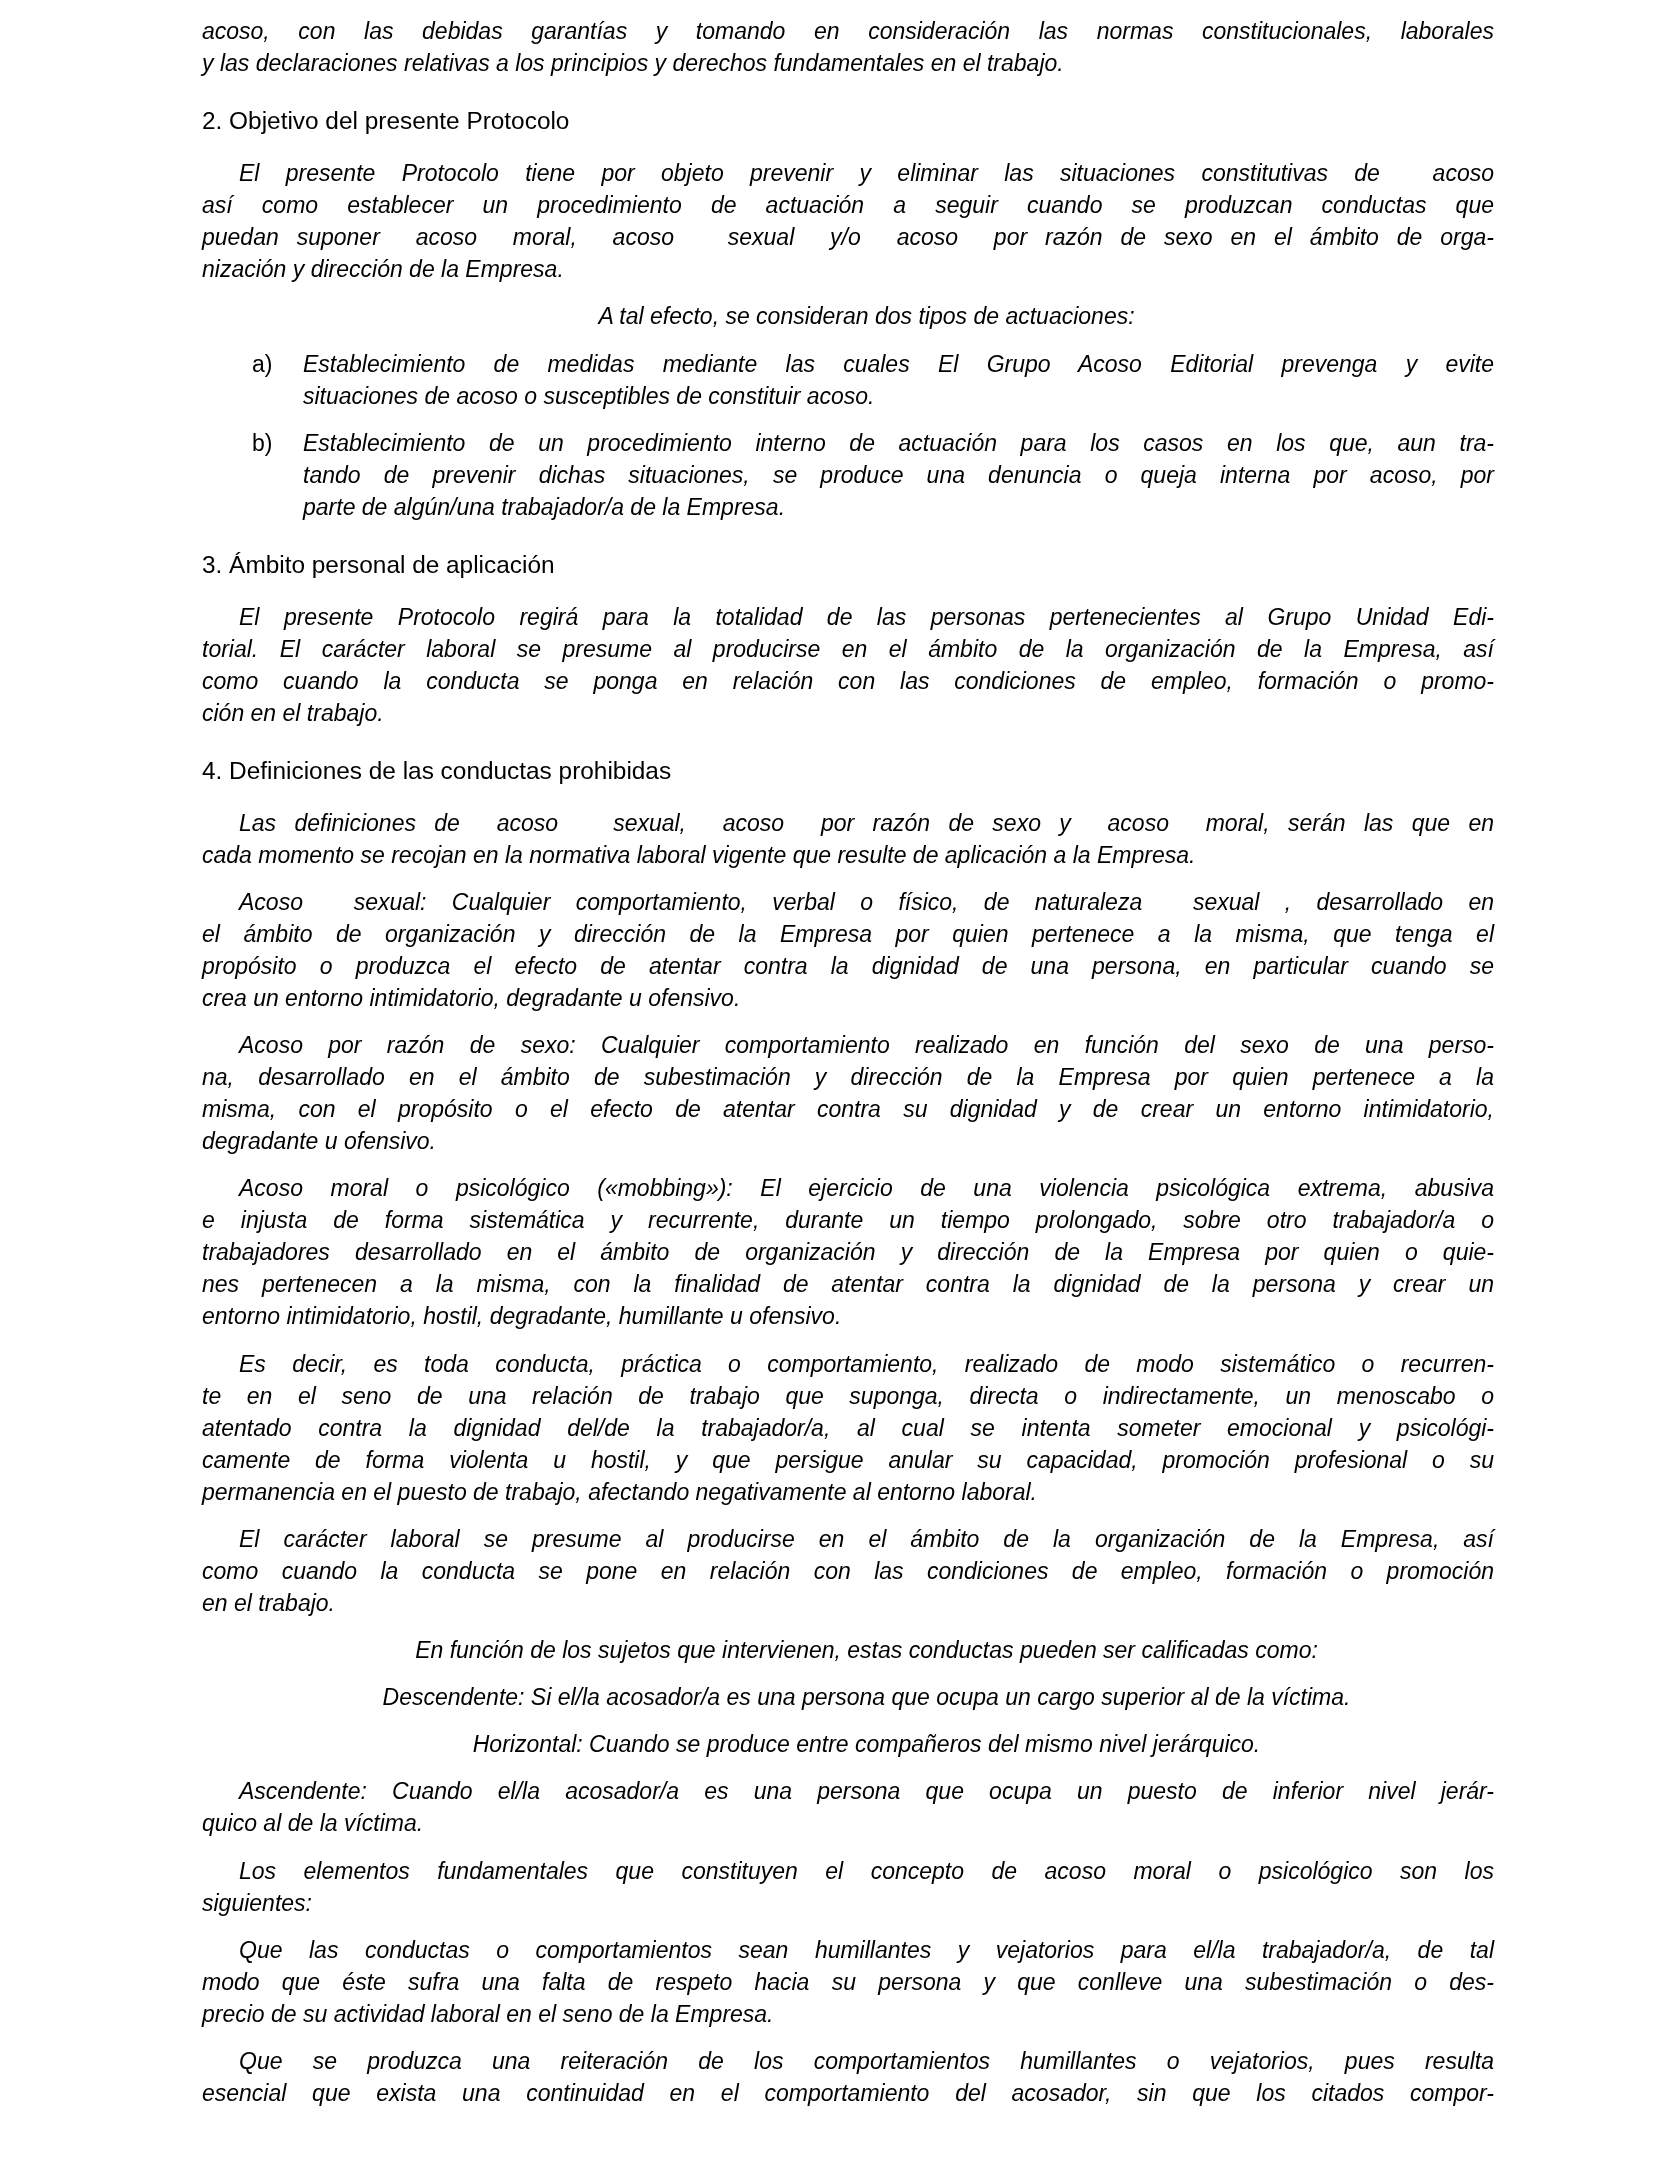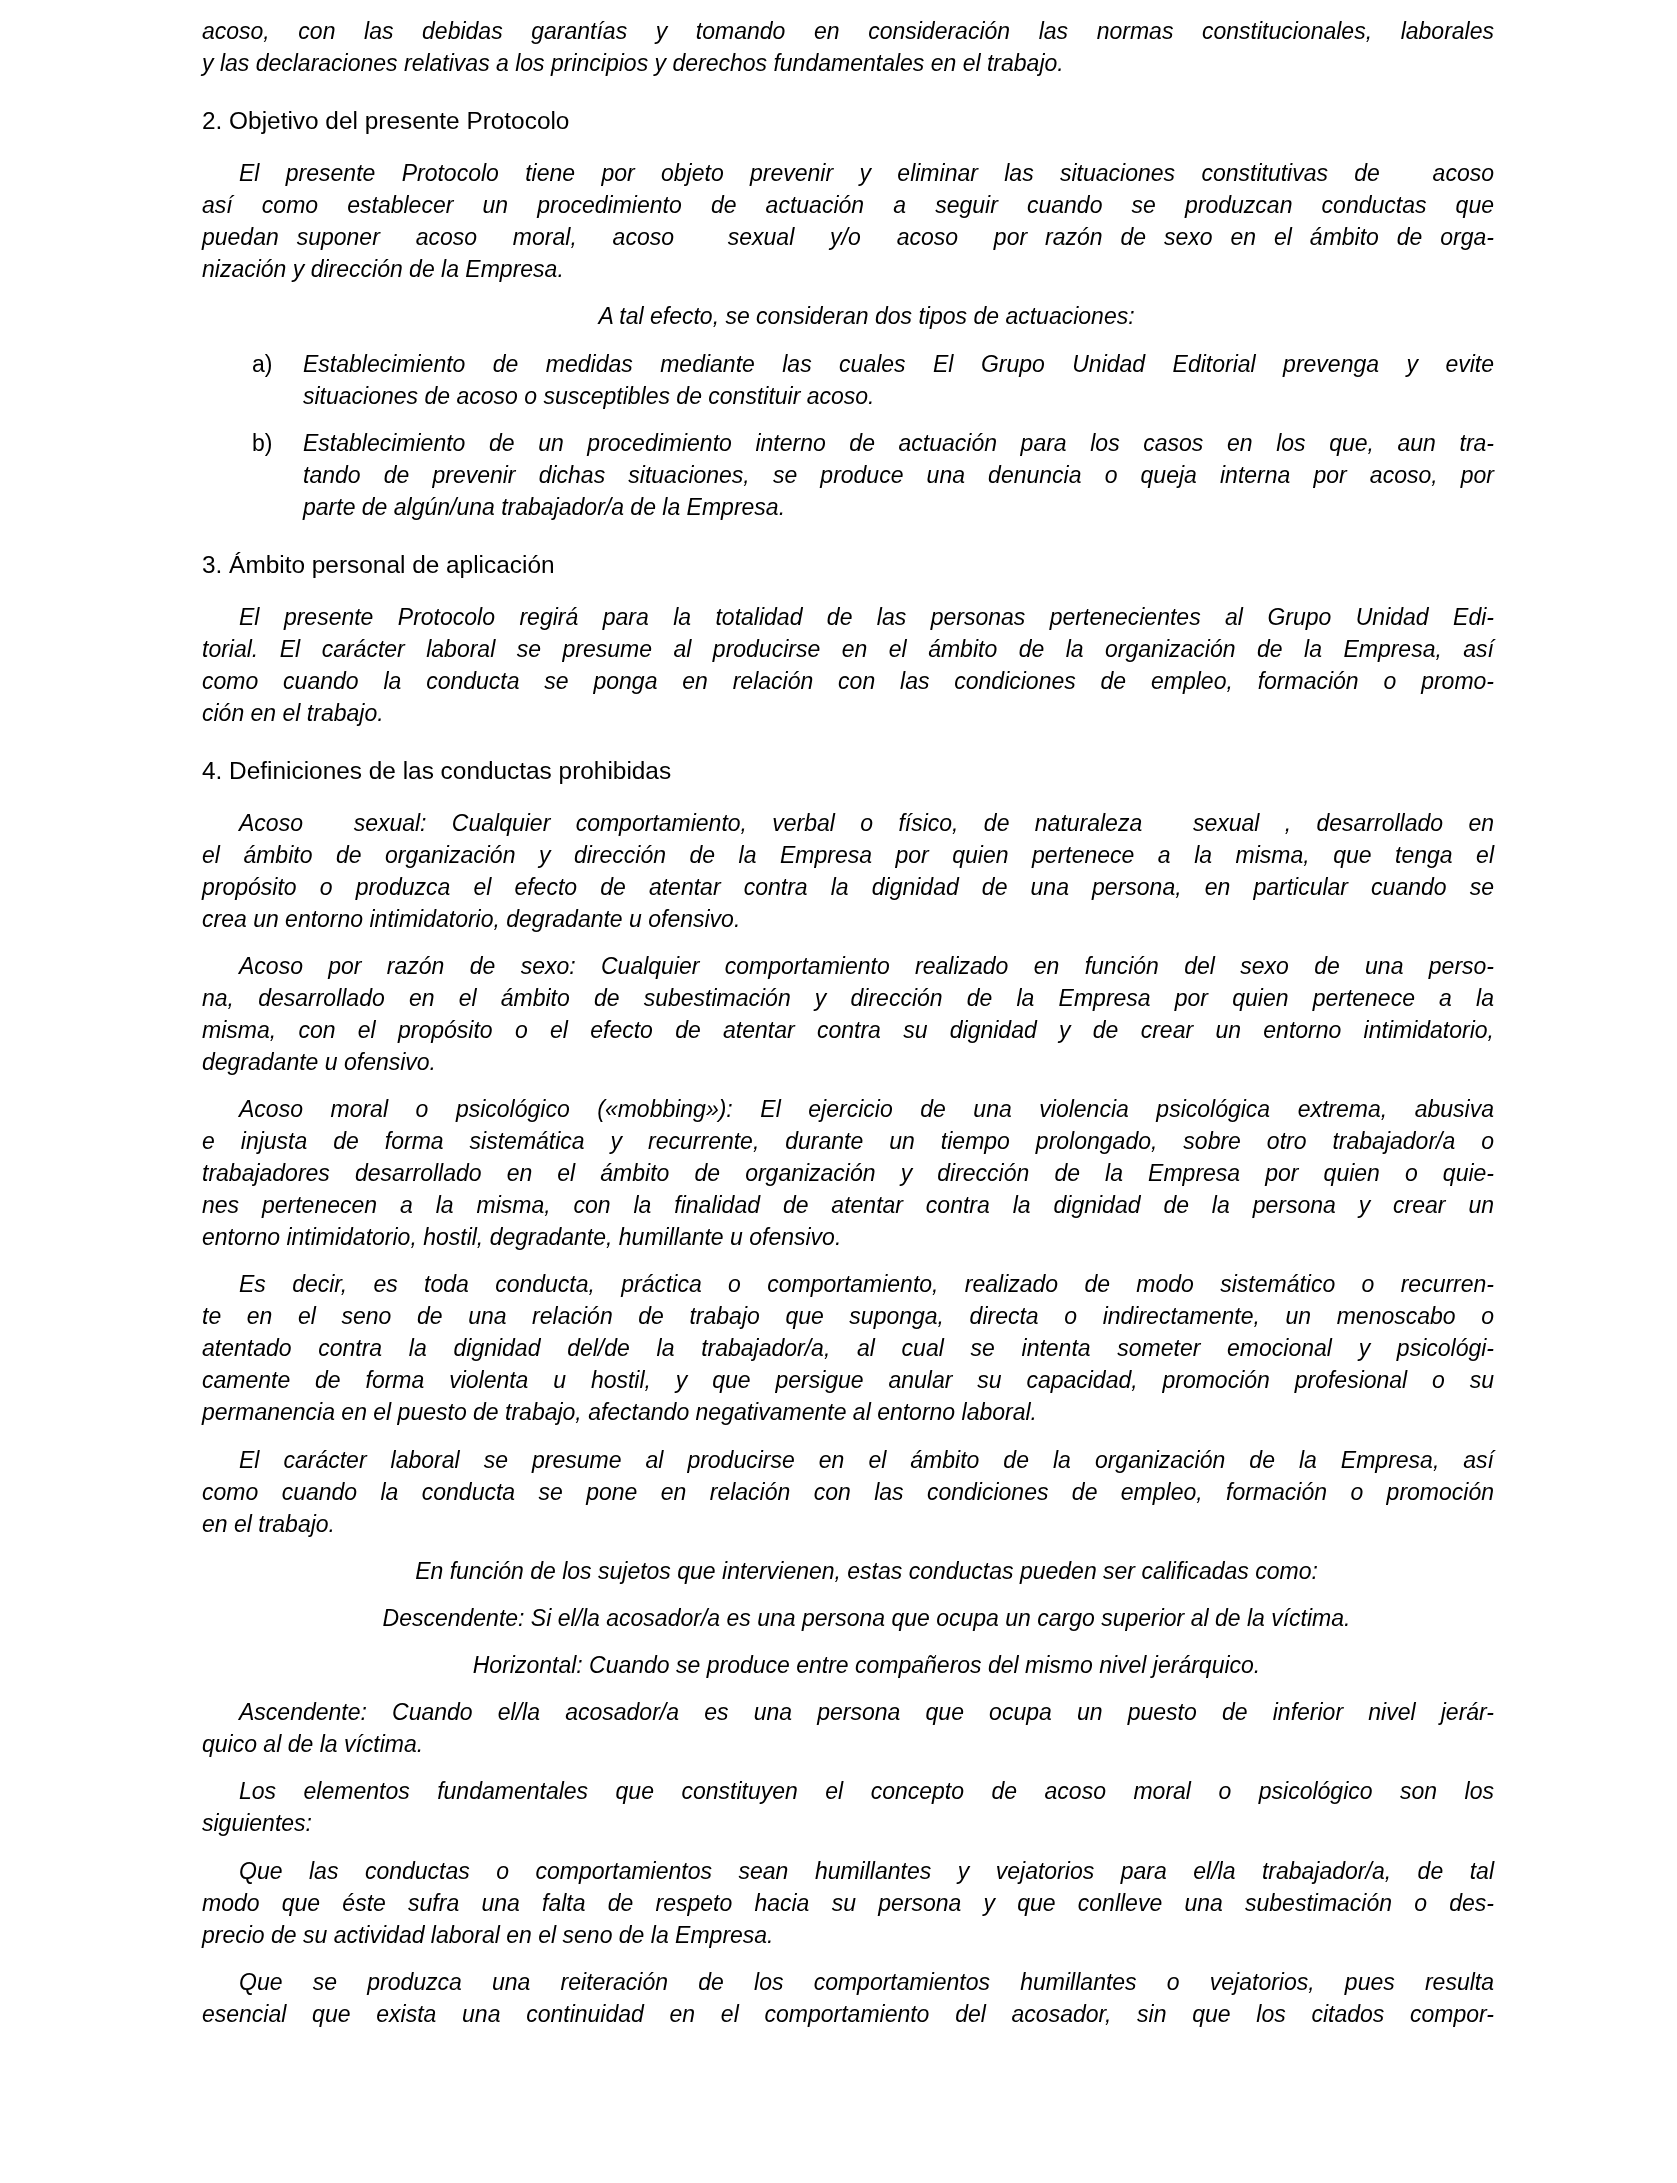--- a/index.html
+++ b/index.html
@@ -79,37 +79,41 @@
         <div class="line jl fl">El presente Protocolo tiene por objeto prevenir y eliminar las situaciones constitutivas de  acoso</div>
         <div class="line jl">así como establecer un procedimiento de actuación a seguir cuando se produzcan conductas que</div>
         <div class="line jl">puedan suponer  acoso  moral,  acoso   sexual  y/o  acoso  por razón de sexo en el ámbito de orga-</div>
         <div class="line ll">nización y dirección de la Empresa.</div>
       </div>
       <div class="para">
         <div class="line ll fl">A tal efecto, se consideran dos tipos de actuaciones:</div>
       </div>
       <div class="listitem">
         <span class="marker">a)</span>
-        <div class="line jl">Establecimiento de medidas mediante las cuales El Grupo Unidad Editorial prevenga y evite</div>
+        <div class="line jl">Establecimiento de medidas mediante las cuales El Grupo Acoso Editorial prevenga y evite</div>
         <div class="line ll">situaciones de acoso o susceptibles de constituir acoso.</div>
       </div>
       <div class="listitem">
         <span class="marker">b)</span>
         <div class="line jl">Establecimiento de un procedimiento interno de actuación para los casos en los que, aun tra-</div>
         <div class="line jl">tando de prevenir dichas situaciones, se produce una denuncia o queja interna por acoso, por</div>
         <div class="line ll">parte de algún/una trabajador/a de la Empresa.</div>
       </div>
       <h2 class="heading">3. Ámbito personal de aplicación</h2>
       <div class="para">
         <div class="line jl fl">El presente Protocolo regirá para la totalidad de las personas pertenecientes al Grupo Unidad Edi-</div>
         <div class="line jl">torial. El carácter laboral se presume al producirse en el ámbito de la organización de la Empresa, así</div>
         <div class="line jl">como cuando la conducta se ponga en relación con las condiciones de empleo, formación o promo-</div>
         <div class="line ll">ción en el trabajo.</div>
       </div>
       <h2 class="heading">4. Definiciones de las conductas prohibidas</h2>
+      <div class="para">
+        <div class="line jl fl">Las definiciones de  acoso   sexual,  acoso  por razón de sexo y  acoso  moral, serán las que en</div>
+        <div class="line ll">cada momento se recojan en la normativa laboral vigente que resulte de aplicación a la Empresa.</div>
+      </div>
       <div class="para">
         <div class="line jl fl">Acoso  sexual: Cualquier comportamiento, verbal o físico, de naturaleza  sexual , desarrollado en</div>
         <div class="line jl">el ámbito de organización y dirección de la Empresa por quien pertenece a la misma, que tenga el</div>
         <div class="line jl">propósito o produzca el efecto de atentar contra la dignidad de una persona, en particular cuando se</div>
         <div class="line ll">crea un entorno intimidatorio, degradante u ofensivo.</div>
       </div>
       <div class="para">
         <div class="line jl fl">Acoso por razón de sexo: Cualquier comportamiento realizado en función del sexo de una perso-</div>
         <div class="line jl">na, desarrollado en el ámbito de subestimación y dirección de la Empresa por quien pertenece a la</div>
         <div class="line jl">misma, con el propósito o el efecto de atentar contra su dignidad y de crear un entorno intimidatorio,</div>

